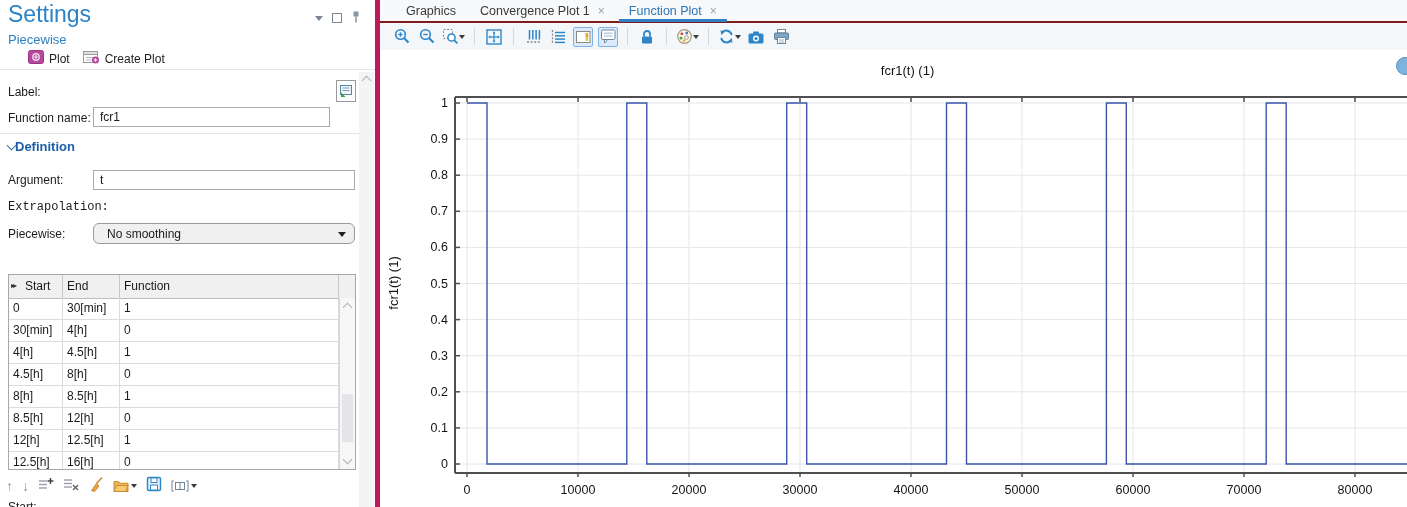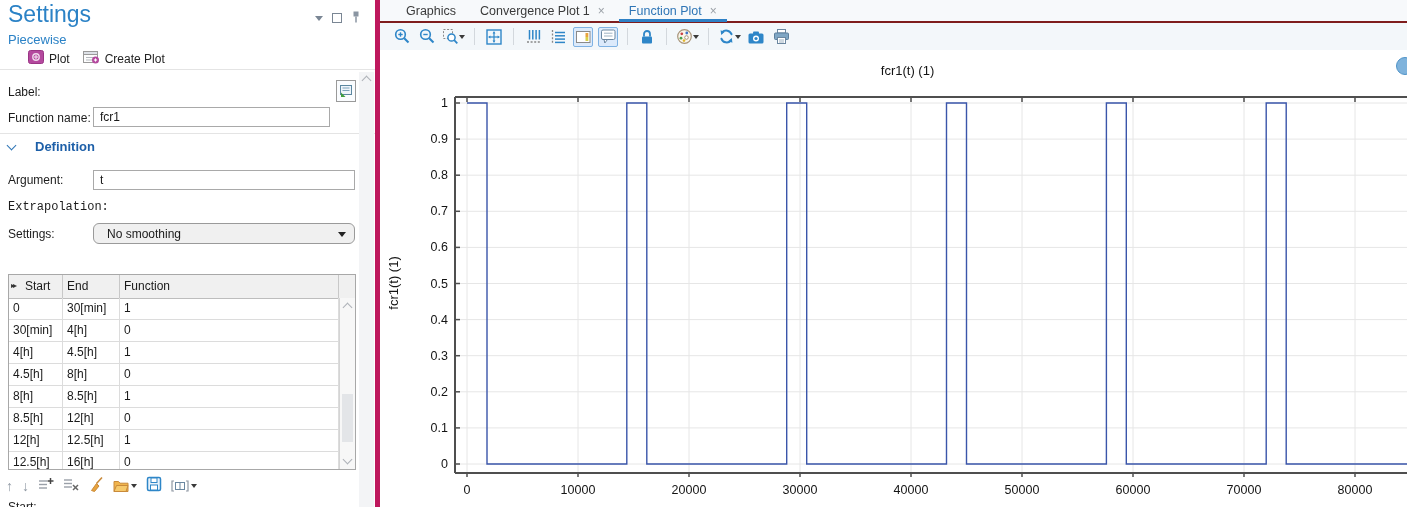--- a/index.html
+++ b/index.html
@@ -14,21 +14,21 @@
   .wi-caret{width:0;height:0;border-left:4px solid transparent;border-right:4px solid transparent;border-top:5px solid #7a8694;}
   .wi-rect{width:8px;height:8px;border:1.5px solid #7a8694;}
   .sp-toolbar{position:absolute;left:8px;top:50px;display:flex;align-items:center;gap:5px;font-size:12px;color:#222;margin-left:20px;}
   .sp-toolbar .lbl{margin-right:8px;}
   .hline{position:absolute;left:0;right:0;height:1px;background:#e4e4e4;}
   .flabel{position:absolute;left:8px;font-size:12px;color:#1c1c1c;}
   .tinput{position:absolute;box-sizing:border-box;height:20px;border:1px solid #a9a9a9;background:#fff;
           font-size:12px;padding:1px 6px;color:#1a1a1a;font-family:"Liberation Sans",sans-serif;}
   .editbtn{position:absolute;left:336px;top:80px;width:20px;height:22px;border:1px solid #9a9a9a;
            background:#fafcfe;box-sizing:border-box;display:flex;align-items:center;justify-content:center;}
-  .sechdr{position:absolute;left:8px;top:139px;display:flex;align-items:center;gap:20px;
+  .sechdr{position:absolute;left:8px;top:139px;display:flex;align-items:center;gap:0;
           font-size:13px;font-weight:600;color:#1d5fa8;}
   .chev{display:inline-block;width:6px;height:6px;border-left:1.5px solid #2e75b6;border-bottom:1.5px solid #2e75b6;transform:rotate(-45deg);margin-top:-3px;}
   .dropdown{position:absolute;box-sizing:border-box;left:93px;width:262px;height:21px;background:#f0f0f0;
             border:1px solid #9a9a9a;font-size:12px;display:flex;align-items:center;padding-left:13px;}
   .dropdown .dcaret{position:absolute;right:8px;top:8px;width:0;height:0;border-left:4px solid transparent;
             border-right:4px solid transparent;border-top:5px solid #222;}
   .grouplabel{position:absolute;left:8px;top:249px;width:348px;display:flex;align-items:center;gap:5px;font-size:12px;color:#222;}
   .grouplabel::before{content:"";width:8px;height:1px;background:#c9c9c9;}
   .grouplabel::after{content:"";flex:1;height:1px;background:#c9c9c9;}
   
@@ -132,21 +132,21 @@
   <div class="sechdr">
     <span class="chev"></span>
     <span>Definition</span>
   </div>
 
   <div class="flabel" style="top:173px;">Argument:</div>
   <input class="tinput" style="left: 93px; top: 170px; width: 262px;" readonly="" value="t">
 
   <div class="flabel" style="top:200px;font-family:Liberation Mono, monospace;">Extrapolation:</div>
 
-  <div class="flabel" style="top:227px;">Settings:</div>
+  <div class="flabel" style="top:227px;">Piecewise:</div>
   <div class="dropdown" style="top:223px;border-radius:6px;">
     <span>No smoothing</span>
     <span class="dcaret"></span>
   </div>
 
 
   <div class="itable">
     <div class="ithdr">
       <div class="hcell first">
         <span class="sortmark">▸▸</span>

